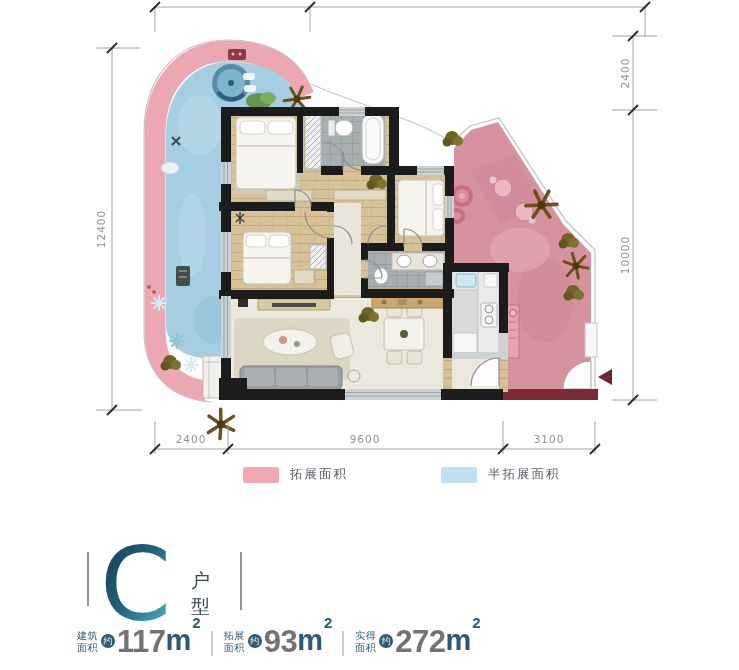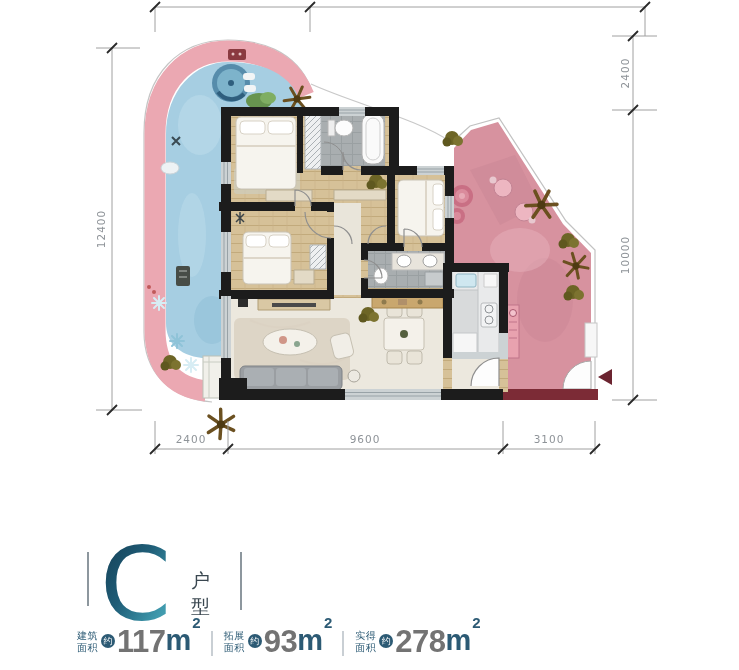--- a/index.html
+++ b/index.html
@@ -333,20 +333,30 @@
       <text class="dim-label" x="101" y="233" text-anchor="middle" transform="rotate(-90 101 229)">12400</text>
       <text class="dim-label" x="625" y="77" text-anchor="middle" transform="rotate(-90 625 73)">2400</text>
       <text class="dim-label" x="625" y="259" text-anchor="middle" transform="rotate(-90 625 255)">10000</text>
       <text class="dim-label" x="191" y="443" text-anchor="middle">2400</text>
       <text class="dim-label" x="365" y="443" text-anchor="middle">9600</text>
       <text class="dim-label" x="549" y="443" text-anchor="middle">3100</text>
     </g>
   </svg>
 
   
+  <div class="legend">
+    <div class="legend-item">
+      <span class="swatch pink"></span>
+      <span class="legend-label">拓展面积</span>
+    </div>
+    <div class="legend-item">
+      <span class="swatch blue"></span>
+      <span class="legend-label">半拓展面积</span>
+    </div>
+  </div>
 
   
   <div class="unit-block">
     <div class="vbar left"></div>
     <svg class="letter-svg" width="80" height="92" viewBox="0 0 80 92">
       <defs>
         <linearGradient id="cg" x1="0" y1="0" x2="1" y2="1">
           <stop offset="0" stop-color="#14394f"></stop>
           <stop offset="0.45" stop-color="#1f5d77"></stop>
           <stop offset="0.78" stop-color="#3e98ac"></stop>
@@ -385,19 +395,19 @@
       <span class="stat-unit">m</span>
       <span class="stat-power">2</span>
     </div>
     <div class="stat-divider"></div>
     <div class="stat">
       <div class="stat-label">
         <div>实得</div>
           <div>面积</div>
       </div>
       <div class="approx-badge">约</div>
-      <span class="stat-value">278</span>
+      <span class="stat-value">272</span>
       <span class="stat-unit">m</span>
       <span class="stat-power">2</span>
     </div>
   </div>
 
 </div>
 
 </body></html>

